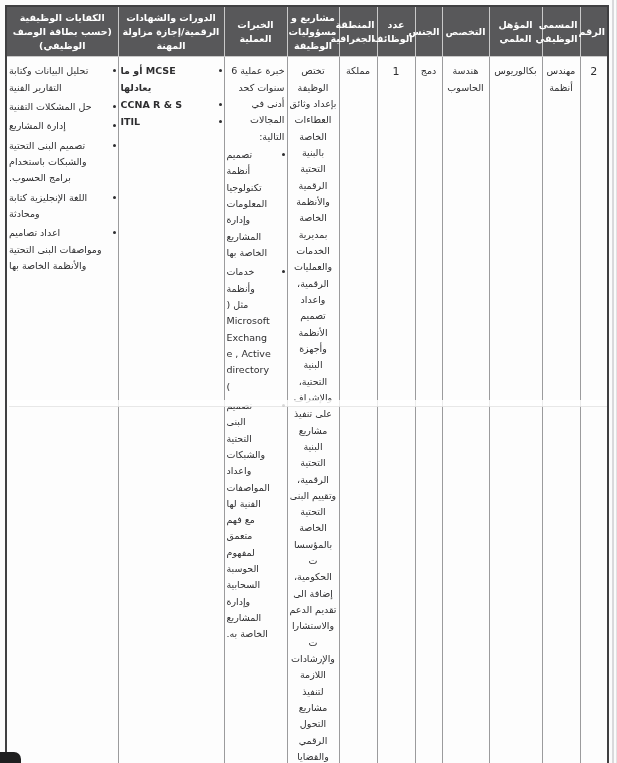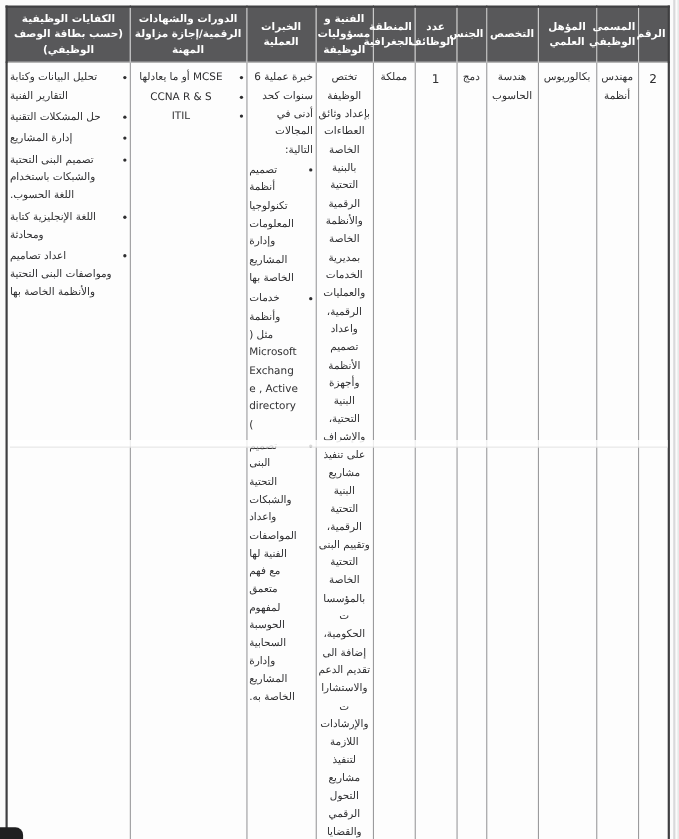--- a/index.html
+++ b/index.html
@@ -57,21 +57,21 @@
     direction:rtl;
     list-style:disc;
     padding-right:13px;
     text-align:center;
     margin:0;
   }
   ul.blist li{
     margin-bottom:3px;
     text-align:left;
   }
-  ul.blist.tight li{ text-align:center; margin-bottom:1px; }
+  ul.blist.tight li{ text-align:left; margin-bottom:1px;font-weight:bold; }
   
   .page-break-artifact{
     position:absolute; top:400px; right:9px;
     width:598px; height:7px;
     background:rgba(255,255,255,0.82);
     border-bottom:1px solid rgba(190,190,190,0.35);
     pointer-events:none;
   }
   .corner-chip{
     position:absolute; left:0; bottom:0;
@@ -101,21 +101,21 @@
     </colgroup>
     <thead>
       <tr>
         <th>الرقم</th>
         <th>المسمى الوظيفي</th>
         <th>المؤهل العلمي</th>
         <th>التخصص</th>
         <th>الجنس</th>
         <th>عدد الوظائف</th>
         <th>المنطقة الجغرافية</th>
-        <th>الفنية و مسؤوليات الوظيفة</th>
+        <th>مشاريع و مسؤوليات الوظيفة</th>
         <th>الخبرات العملية</th>
         <th>الدورات والشهادات الرقمية/إجازة مزاولة المهنة</th>
         <th>الكفايات الوظيفية (حسب بطاقة الوصف الوظيفي)</th>
       </tr>
     </thead>
     <tbody>
       <tr>
         <td class="c-number">2</td>
         <td>مهندس أنظمة</td>
         <td>بكالوريوس</td>
@@ -137,21 +137,21 @@
             <li>MCSE أو ما يعادلها</li>
             <li>CCNA R &amp; S</li>
             <li>ITIL</li>
           </ul>
         </td>
         <td>
           <ul class="blist">
             <li>تحليل البيانات وكتابة التقارير الفنية</li>
             <li>حل المشكلات التقنية</li>
             <li>إدارة المشاريع</li>
-            <li>تصميم البنى التحتية والشبكات باستخدام اللغة الحسوب.</li>
+            <li>تصميم البنى التحتية والشبكات باستخدام برامج الحسوب.</li>
             <li>اللغة الإنجليزية كتابة ومحادثة</li>
             <li>اعداد تصاميم ومواصفات البنى التحتية والأنظمة الخاصة بها</li>
           </ul>
         </td>
       </tr>
     </tbody>
   </table>
 
   <div class="page-break-artifact"></div>
   <div class="page-right-edge"></div>

